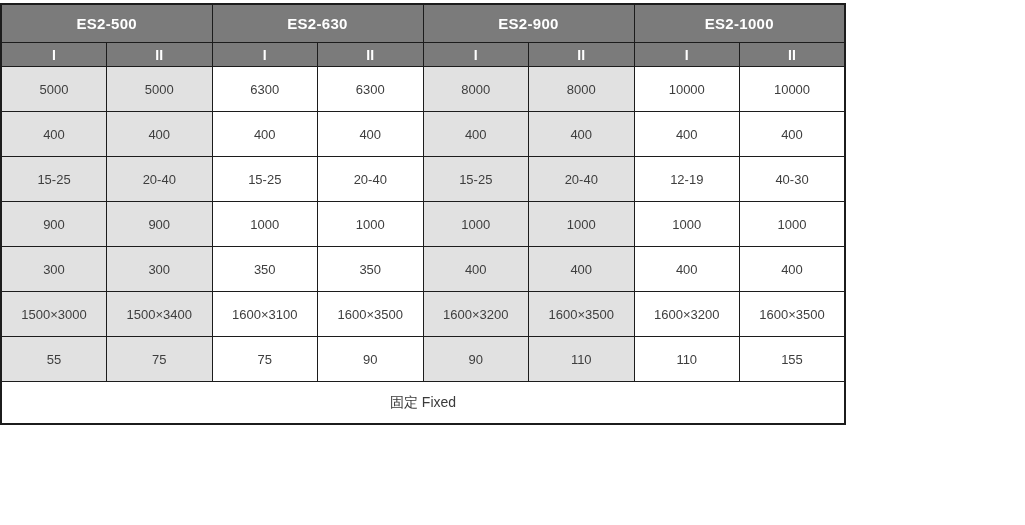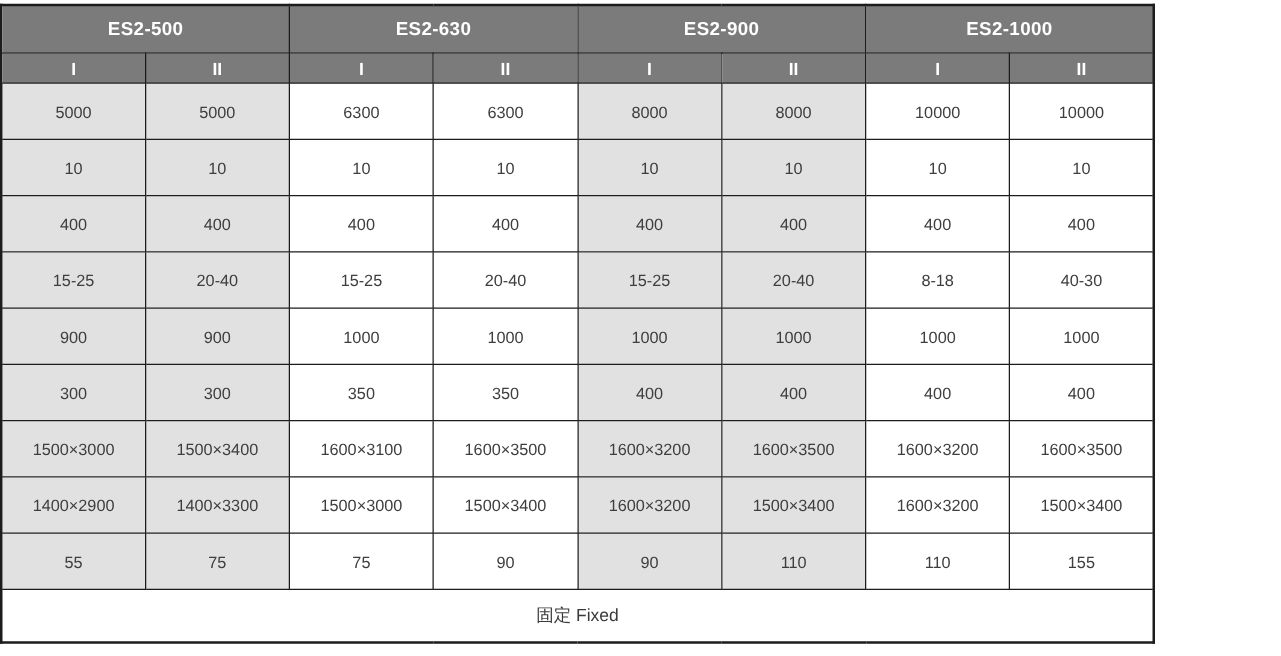--- a/index.html
+++ b/index.html
@@ -12,21 +12,21 @@
     width: 1025px;
     height: 525px;
     overflow: hidden;
   }
   .table-wrap {
     padding: 3px 3px 0 0;
   }
   table.spec-table {
     border-collapse: collapse;
     table-layout: fixed;
-    width: 924px;
+    width: 846px;
     border: 2px solid #1c1c1c;
     padding-left: 15px;
   }
   table.spec-table th,
   table.spec-table td {
     border: 1px solid #1c1c1c;
     text-align: center;
     vertical-align: middle;
     padding: 0;
     overflow: hidden;
@@ -91,47 +91,37 @@
           <td class="data-cell shaded">5000</td>
           <td class="data-cell shaded">5000</td>
           <td class="data-cell">6300</td>
           <td class="data-cell">6300</td>
           <td class="data-cell shaded">8000</td>
           <td class="data-cell shaded">8000</td>
           <td class="data-cell">10000</td>
           <td class="data-cell">10000</td>
         </tr>
         <tr>
-          <td class="data-cell shaded">10</td>
-          <td class="data-cell shaded">10</td>
-          <td class="data-cell">10</td>
-          <td class="data-cell">10</td>
-          <td class="data-cell shaded">10</td>
-          <td class="data-cell shaded">10</td>
-          <td class="data-cell">10</td>
-          <td class="data-cell">10</td>
-        </tr>
-        <tr>
           <td class="data-cell shaded">400</td>
           <td class="data-cell shaded">400</td>
           <td class="data-cell">400</td>
           <td class="data-cell">400</td>
           <td class="data-cell shaded">400</td>
           <td class="data-cell shaded">400</td>
           <td class="data-cell">400</td>
           <td class="data-cell">400</td>
         </tr>
         <tr>
           <td class="data-cell shaded">15-25</td>
           <td class="data-cell shaded">20-40</td>
           <td class="data-cell">15-25</td>
           <td class="data-cell">20-40</td>
           <td class="data-cell shaded">15-25</td>
           <td class="data-cell shaded">20-40</td>
-          <td class="data-cell">8-18</td>
+          <td class="data-cell">12-19</td>
           <td class="data-cell">40-30</td>
         </tr>
         <tr>
           <td class="data-cell shaded">900</td>
           <td class="data-cell shaded">900</td>
           <td class="data-cell">1000</td>
           <td class="data-cell">1000</td>
           <td class="data-cell shaded">1000</td>
           <td class="data-cell shaded">1000</td>
           <td class="data-cell">1000</td>
@@ -151,30 +141,20 @@
           <td class="data-cell shaded">1500×3000</td>
           <td class="data-cell shaded">1500×3400</td>
           <td class="data-cell">1600×3100</td>
           <td class="data-cell">1600×3500</td>
           <td class="data-cell shaded">1600×3200</td>
           <td class="data-cell shaded">1600×3500</td>
           <td class="data-cell">1600×3200</td>
           <td class="data-cell">1600×3500</td>
         </tr>
         <tr>
-          <td class="data-cell shaded">1400×2900</td>
-          <td class="data-cell shaded">1400×3300</td>
-          <td class="data-cell">1500×3000</td>
-          <td class="data-cell">1500×3400</td>
-          <td class="data-cell shaded">1600×3200</td>
-          <td class="data-cell shaded">1500×3400</td>
-          <td class="data-cell">1600×3200</td>
-          <td class="data-cell">1500×3400</td>
-        </tr>
-        <tr>
           <td class="data-cell shaded">55</td>
           <td class="data-cell shaded">75</td>
           <td class="data-cell">75</td>
           <td class="data-cell">90</td>
           <td class="data-cell shaded">90</td>
           <td class="data-cell shaded">110</td>
           <td class="data-cell">110</td>
           <td class="data-cell">155</td>
         </tr>
       </tbody>

